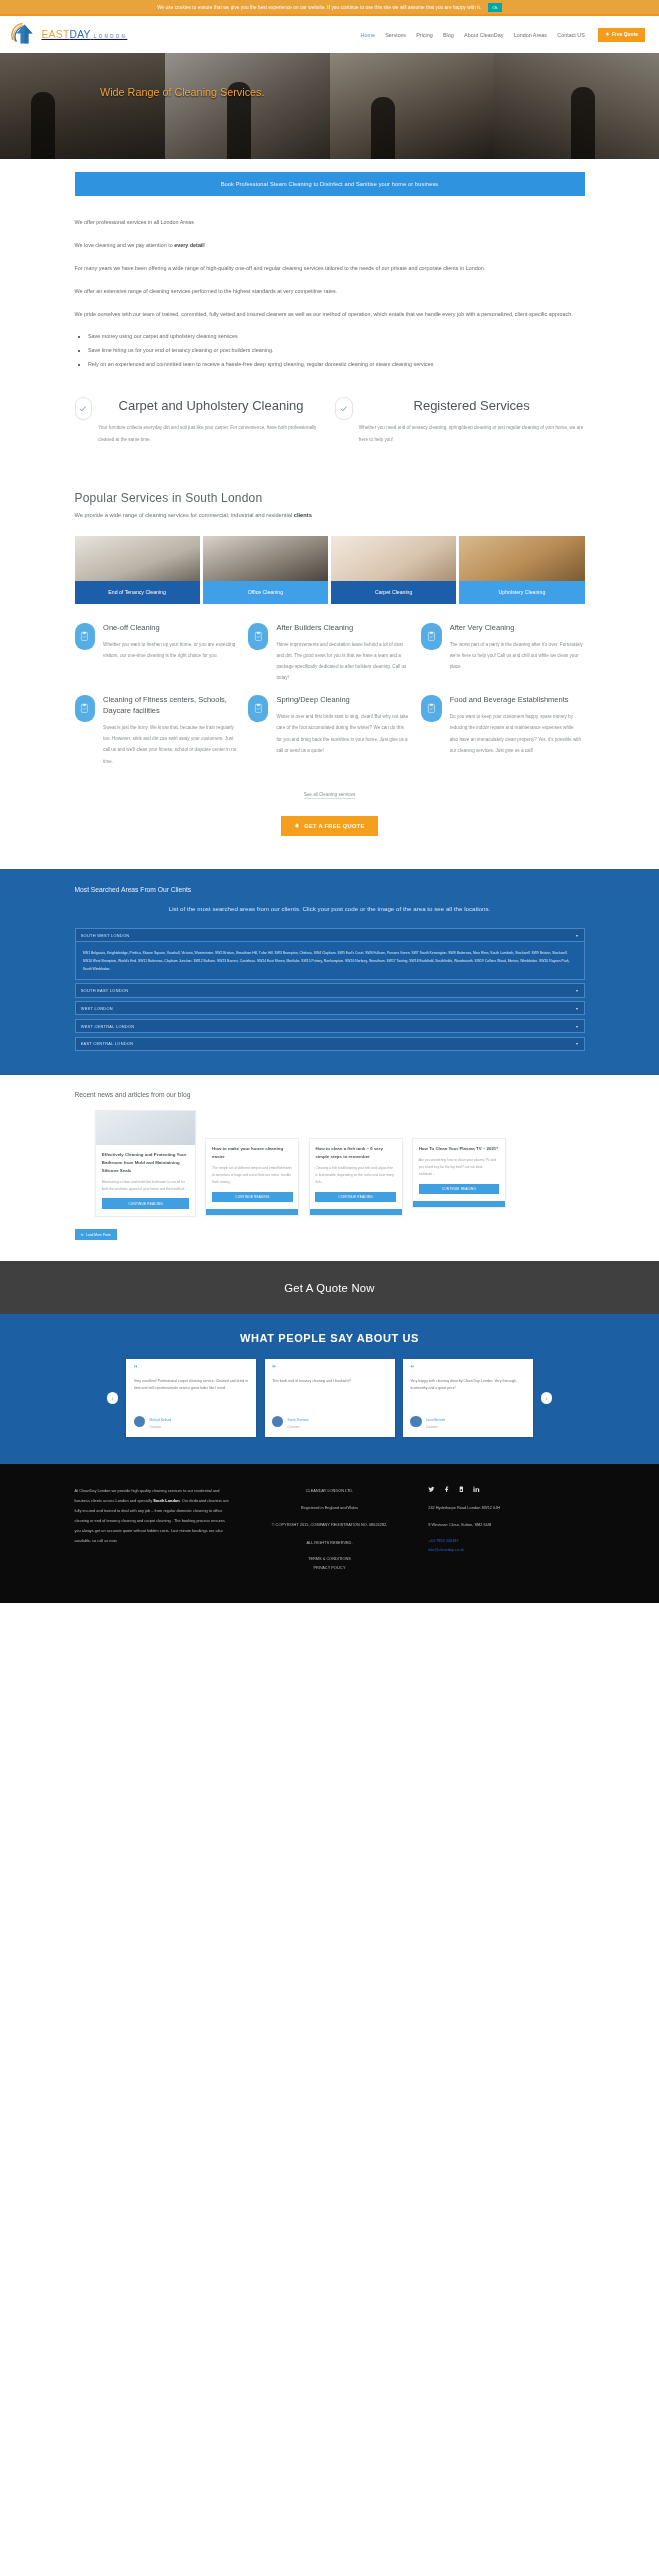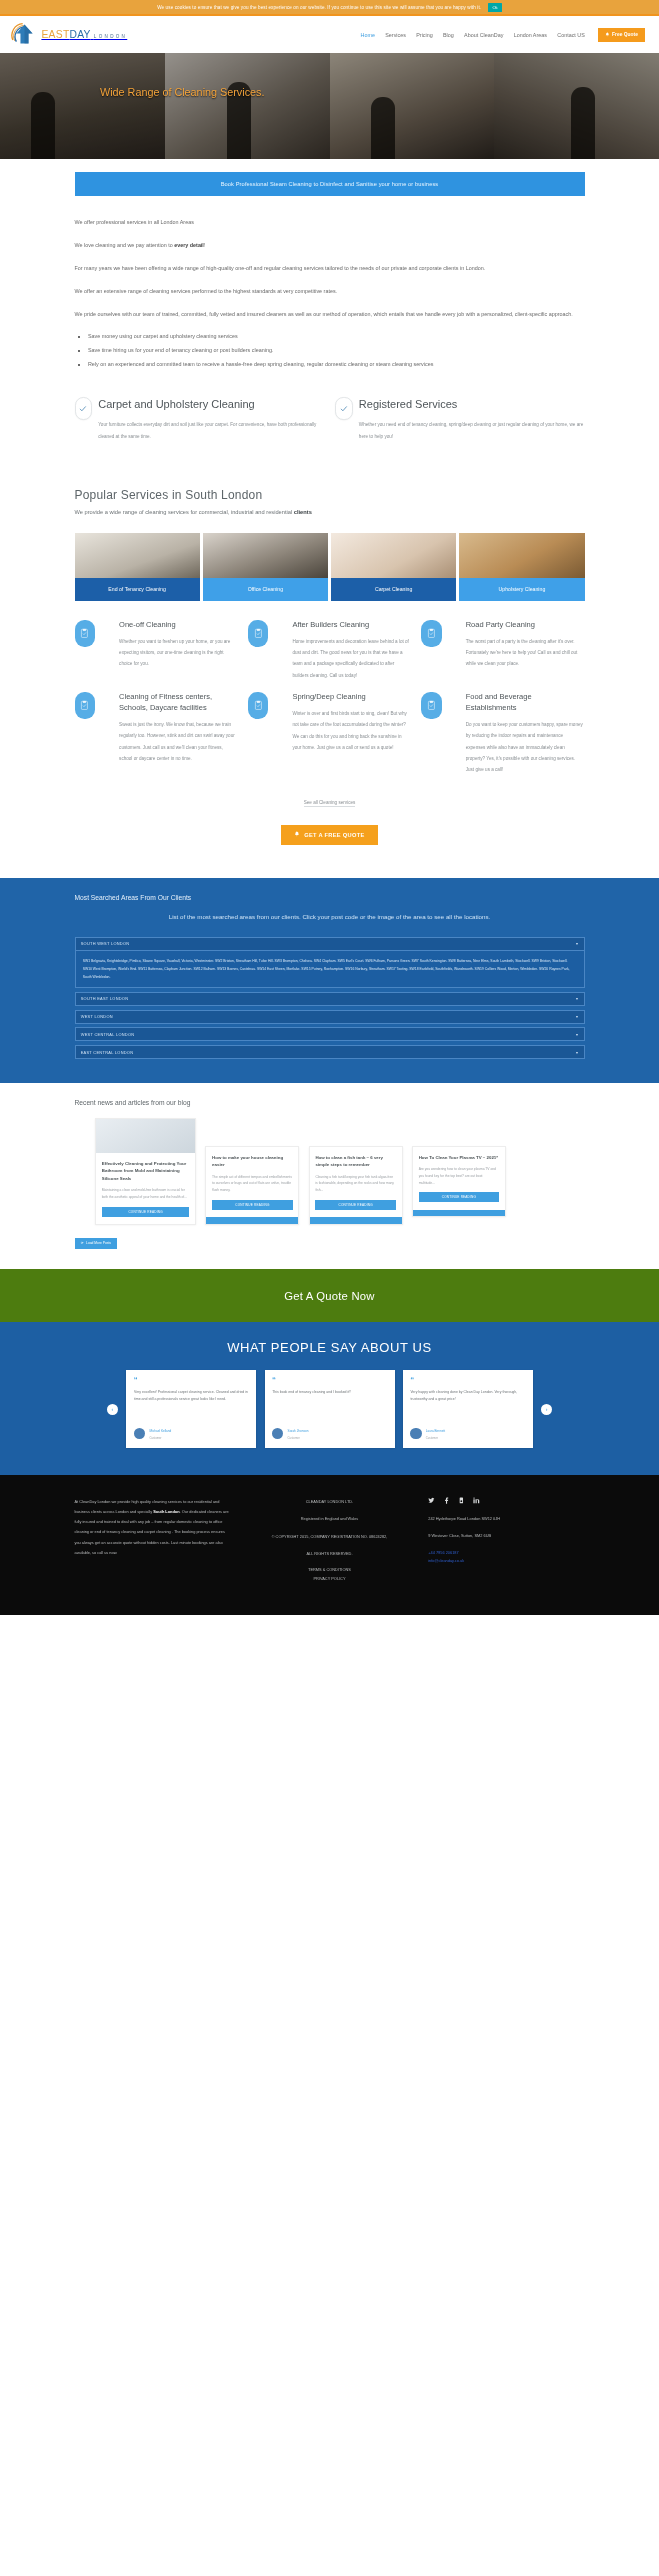--- a/index.html
+++ b/index.html
@@ -93,21 +93,21 @@
 
   
   .feat-row { display:flex; gap:11.3px; padding: 11.3px 0 20.6px; }
   .feat { flex:1; display:flex; gap:6.2px; }
   .feat .chk {
     flex:0 0 17.5px; height:23px; border:0.5px solid #e3e6e8; border-radius:8.2px;
     background:#fff; display:flex; align-items:center; justify-content:center;
     box-shadow:0 0.5px 1.5px rgba(0,0,0,.05);
   }
   .feat .chk svg { width:7.7px; height:7.7px; }
-  .feat h3 { font-size:11px; font-weight:400; color:#4e5559; line-height:1.45; margin-bottom:6.2px; }
+  .feat h3 { font-size:13px; font-weight:400; color:#4e5559; line-height:1.45; margin-bottom:6.2px;text-align:center; }
   .feat p { font-size:4.6px; line-height:2.5; color:#8a8f93; }
 
   
   .pop-head { text-align:left; padding: 25px 0 6.2px; }
   .pop-head h2 { font-size:12px; font-weight:300; color:#5d6569; letter-spacing:0.2px; }
   .pop-head .sub { font-size:5.7px; color:#6d7376; margin-top:7.2px; }
   .pop-head .sub b { color:#3a4044; }
 
   
   .tiles { display:flex; gap:3.1px; padding: 11.3px 0 5.2px; }
@@ -115,21 +115,21 @@
   .tile.alt { background:#3fa0e8; }
   .tile .img { height:45px; }
   .tile .cap { color:#fff; font-size:5.2px; text-align:center; padding:8.2px 2.1px 9.3px; }
   .img-a { background: linear-gradient(160deg,#e8e4dc,#b9b2a6 60%,#6d665a); }
   .img-b { background: linear-gradient(160deg,#d9d3cb,#8d857a 55%,#4a443b); }
   .img-c { background: linear-gradient(150deg,#f3e9df,#d8c4ae 60%,#a98f74); }
   .img-d { background: linear-gradient(150deg,#d8ba8d,#b98c55 55%,#7a5a33); }
 
   
   .svc-grid { display:flex; flex-wrap:wrap; gap:11.3px 11.3px; padding: 13.4px 0 9.3px; }
-  .svc { width: 162px; display:flex; gap:24px; }
+  .svc { width: 162px; display:flex; gap:8px; }
   .svc .ic {
     flex:0 0 20.6px; height:27px; border-radius:9.3px; background:#56ade6;
     display:flex; align-items:center; justify-content:center;
   }
   .svc .ic svg { width:8.8px; height:10.3px; }
   .svc h3 { font-size:7.5px; font-weight:400; color:#4e5559; line-height:1.45; margin-bottom:5.2px; }
   .svc p { font-size:4.6px; line-height:2.45; color:#8a8f93; }
 
   .see-all { text-align:center; padding: 13.4px 0 3.1px; }
   .see-all a { font-size:4.6px; color:#8b9094; text-decoration:none; border-bottom:0.5px solid #d8dcdf; padding-bottom:1.5px; }
@@ -169,26 +169,26 @@
   }
   .post .bar { height:6.2px; background:#3f9fe0; }
   .post.tall { width:101px; }
   .load-more { margin-top:12.4px; }
   .load-more button {
     background:#3f9fe0; color:#fff; border:none; font-size:3.3px;
     padding:3.6px 6.2px; cursor:pointer; display:inline-flex; gap:2.6px; align-items:center;
   }
 
   
-  .quote-band { background:#4d7c0f; color:#fff; text-align:center; padding:20.6px 0; }
+  .quote-band { background:#404040; color:#fff; text-align:center; padding:20.6px 0; }
   .quote-band h2 { font-size:11.3px; font-weight:400; letter-spacing:0.2px; }
 
   
   .testi { background:#1d5fa3; padding:17.5px 0 27px; }
-  .testi h2 { text-align:center; color:#fff; font-size:13px; font-weight:400; letter-spacing:0.6px; margin-bottom:15.5px; }
+  .testi h2 { text-align:center; color:#fff; font-size:11px; font-weight:700; letter-spacing:0.6px; margin-bottom:15.5px; }
   .testi-row { display:flex; gap:8.2px; align-items:stretch; justify-content:center; }
   .tcard { background:#fff; width:130px; padding:7.2px 7.7px 8.2px; position:relative; box-shadow:0 0.5px 2.1px rgba(0,0,0,.2); }
   .tcard .q { color:#3f9fe0; font-size:10.3px; line-height:.8; }
   .tcard .txt { font-size:3.5px; line-height:2.1; color:#6f7477; margin:3.1px 0 8.2px; min-height:29px; }
   .tcard .who { display:flex; align-items:center; gap:4.1px; }
   .tcard .av { width:11.3px; height:11.3px; border-radius:50%; background:#4a7fb5; }
   .tcard .nm { font-size:3.1px; color:#3f9fe0; }
   .tcard .rl { font-size:2.8px; color:#a2a7aa; }
   .arrow {
     width:11.3px; height:11.3px; border-radius:50%; background:#fff; color:#3f9fe0;
@@ -383,21 +383,21 @@
     </div>
     <div class="svc">
       <span class="ic">
         <svg viewBox="0 0 20 24" fill="none" stroke="#fff" stroke-width="1.2">
             <rect x="3" y="3" width="14" height="19" rx="2"></rect>
             <path d="M7 3h6v3H7z" fill="#fff"></path>
             <path d="M6.5 13l2.5 2.5 4.5-5"></path>
           </svg>
       </span>
       <div>
-        <h3>Road Party Cleaning</h3>
+        <h3>After Very Cleaning</h3>
         <p>The worst part of a party is the cleaning after it's over. Fortunately we're here to help you! Call us and chill out while we clean your place.</p>
       </div>
     </div>
     <div class="svc">
       <span class="ic">
         <svg viewBox="0 0 20 24" fill="none" stroke="#fff" stroke-width="1.2">
             <rect x="3" y="3" width="14" height="19" rx="2"></rect>
             <path d="M7 3h6v3H7z" fill="#fff"></path>
             <path d="M6.5 13l2.5 2.5 4.5-5"></path>
           </svg>

